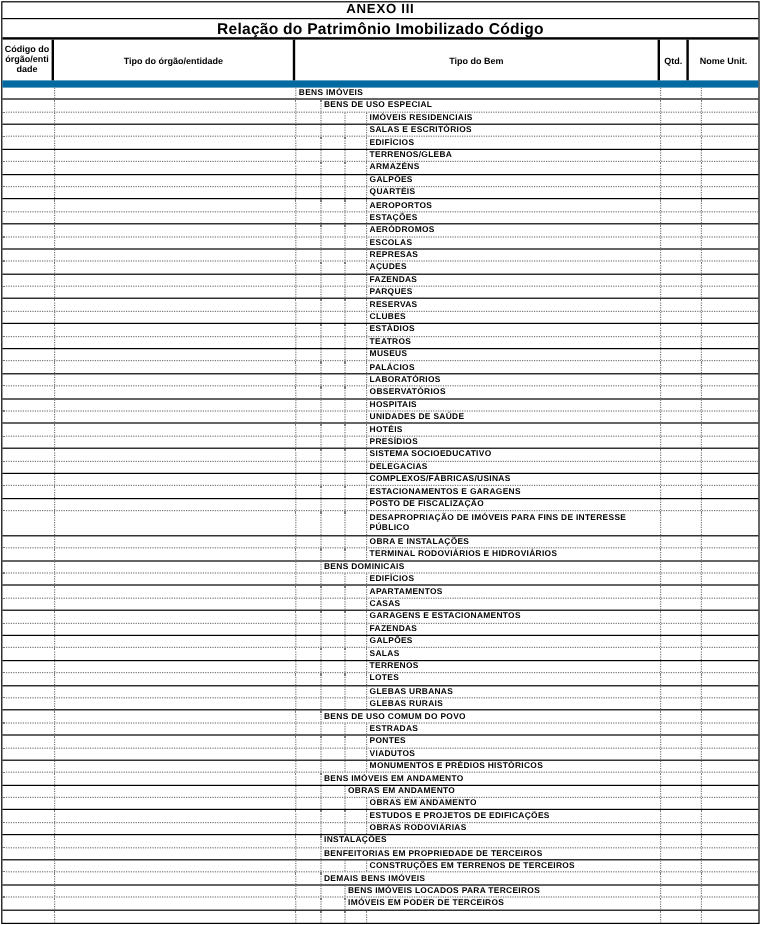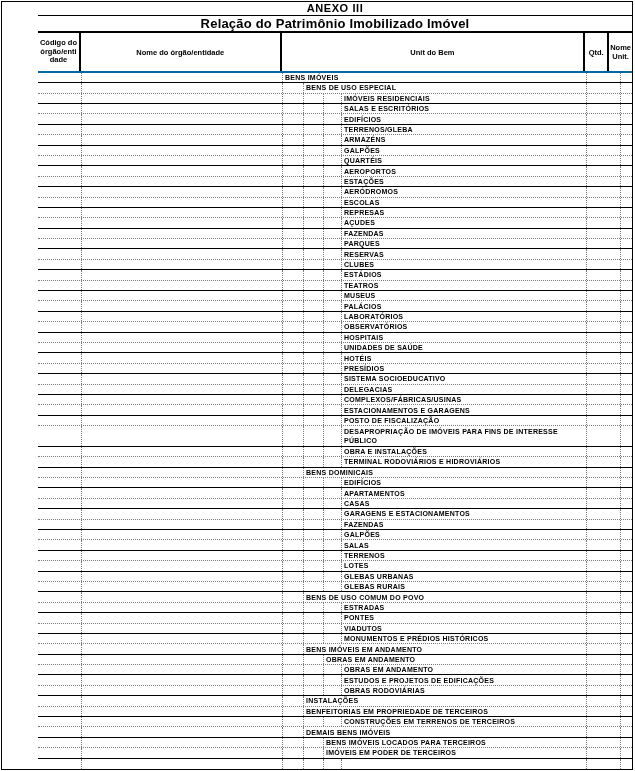--- a/index.html
+++ b/index.html
@@ -9,35 +9,35 @@
     position: relative;
     font-family: "Liberation Sans", sans-serif;
     color: #000;
     overflow: hidden;
   }
   .sheet {
     position: absolute; left: 1px; top: 1px;
     width: 632px; height: 769px;
     border: 1px solid #000;
     background: #fff;
-    display: flex; flex-direction: column; padding-left: 36px;
+    display: flex; flex-direction: column;
   }
   .title {
     height: 14px; border-bottom: 1px solid #000;
     display: flex; align-items: center; justify-content: center;
     font-weight: bold; font-size: 11px; letter-spacing: 0.6px;
   }
   .subtitle {
     height: 16px;
     display: flex; align-items: center; justify-content: center;
     font-weight: bold; font-size: 13px; letter-spacing: 0.2px;
   }
   .header {
     height: 42px; display: flex;
-    border-top: 2px solid #000; border-bottom: 2px solid #0369a1;
+    border-top: 2px solid #000; border-bottom: 6px solid #0369a1;
     font-weight: bold; font-size: 7.5px;
   }
   .hc {
     display: flex; align-items: center; justify-content: center;
     text-align: center; border-right: 2px solid #000;
     padding: 1px;
   }
   .hc:last-child { border-right: none; }
   .hca { width: 43px; overflow-wrap: anywhere; line-height: 8.5px; }
   .hcb { width: 201px; }
@@ -65,25 +65,25 @@
     line-height: 9px; white-space: nowrap; padding-left: 2px;
     overflow: hidden;
   }
   .h2 .lbl { white-space: normal; padding-right: 4px; }
 </style>
 </head>
 <body>
 
 <div class="sheet">
   <div class="title">ANEXO III</div>
-  <div class="subtitle">Relação do Patrimônio Imobilizado Imóvel</div>
+  <div class="subtitle">Relação do Patrimônio Imobilizado Código</div>
   <div class="header">
     <div class="hc hca">Código do órgão/entidade</div>
-    <div class="hc hcb">Nome do órgão/entidade</div>
-    <div class="hc hcc">Unit do Bem</div>
+    <div class="hc hcb">Tipo do órgão/entidade</div>
+    <div class="hc hcc">Tipo do Bem</div>
     <div class="hc hcq">Qtd.</div>
     <div class="hc hcv">Nome Unit.</div>
   </div>
   <div class="tbody">
       <div class="row bs">
         <div class="c ca"></div>
         <div class="c cb"></div>
         <div class="c cc">
           <div class="lbl">BENS IMÓVEIS</div>
         </div>

